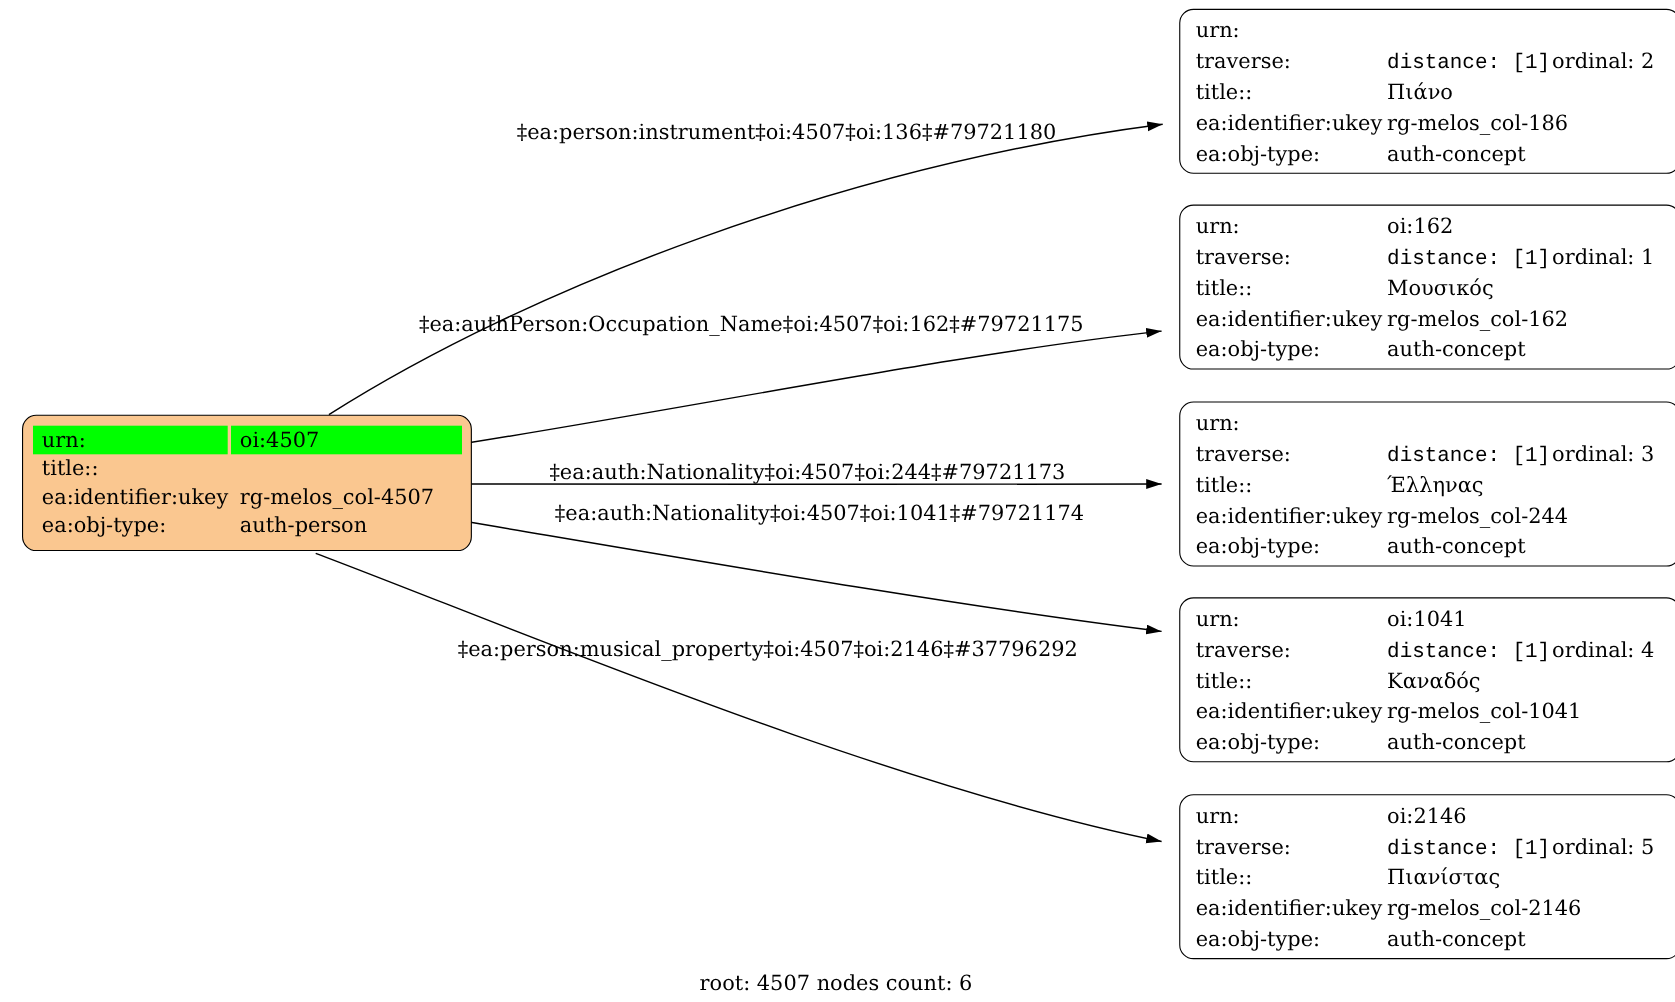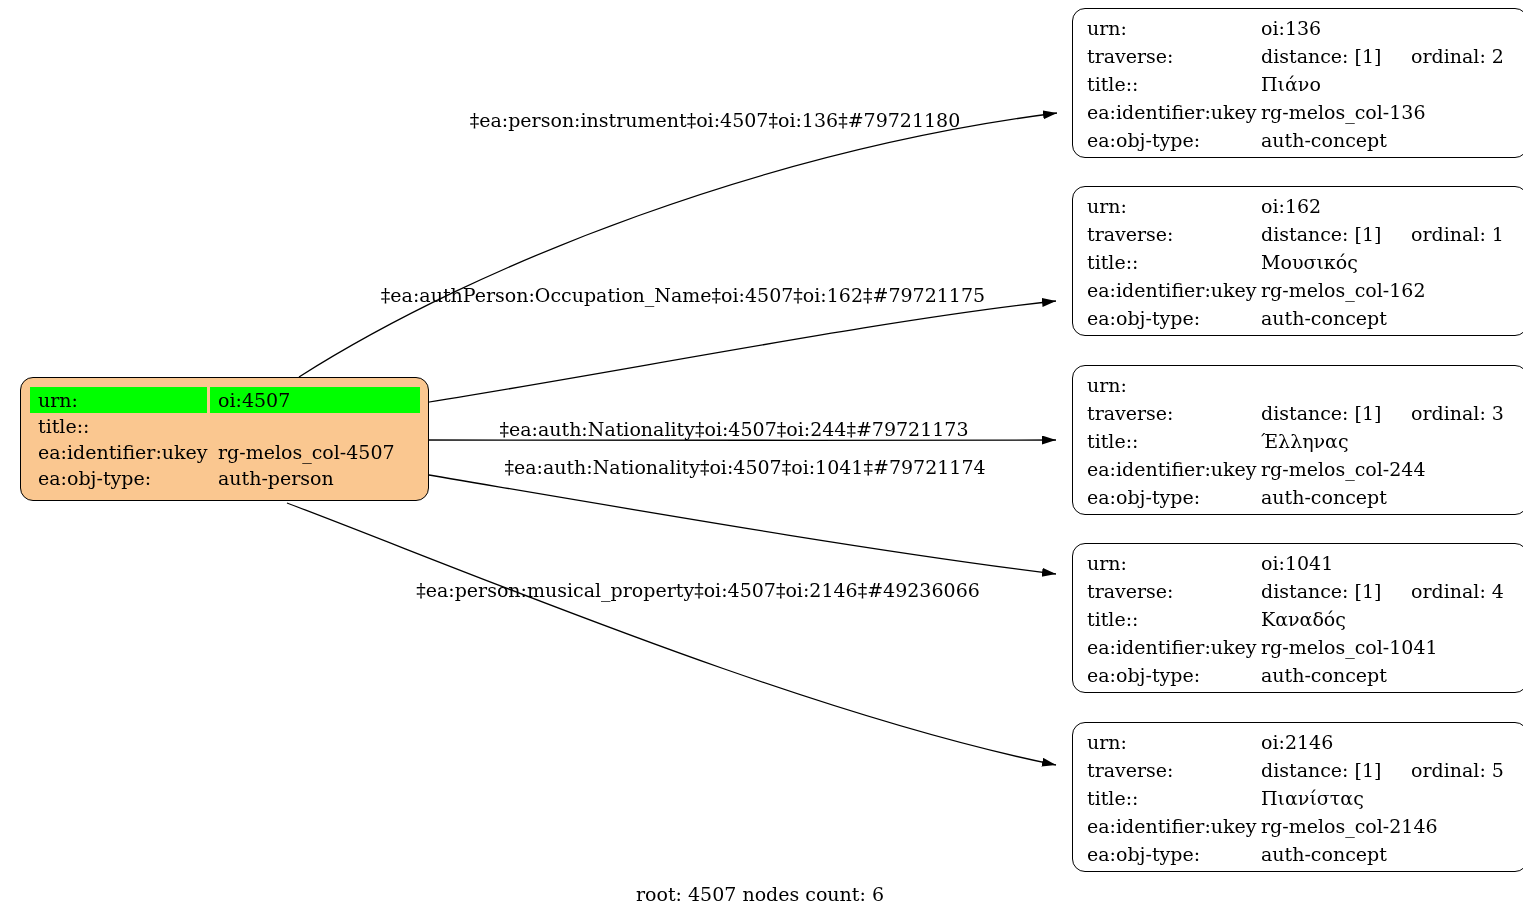--- a/index.html
+++ b/index.html
@@ -43,21 +43,21 @@
   .root-node .cell{padding-left:8px;overflow:visible;}
 
   .concept{
     left:1060px;width:456px;height:150px;
     padding:5px 8px 5px 14px;
   }
   .concept .row{
     display:grid;grid-template-columns:174px 1fr;
     height:28px;line-height:28px;white-space:nowrap;
   }
-  .concept .dist{display:inline-block;width:150px;}
+  .concept .dist{display:inline-block;width:150px;font-family:Liberation Mono, monospace;}
 
   .edge-label{
     position:absolute;
     transform:translate(-50%,-50%);
     white-space:nowrap;
     line-height:24px;
   }
   .caption{
     position:absolute;
     transform:translate(-50%,-50%);
@@ -79,21 +79,21 @@
     <path class="edge" d="M417,404 C620,372 880,320 1056,301" marker-end="url(#arrow)"></path>
     <path class="edge" d="M417,440 C600,441 850,440 1056,440" marker-end="url(#arrow)"></path>
     <path class="edge" d="M417,473 C630,509 870,551 1056,574" marker-end="url(#arrow)"></path>
     <path class="edge" d="M287,503 C460,568 800,713 1056,765" marker-end="url(#arrow)"></path>
   </svg>
 
   <div class="edge-label" style="left:715px;top:120px">‡ea:person:instrument‡oi:4507‡oi:136‡#79721180</div>
   <div class="edge-label" style="left:683px;top:295px">‡ea:authPerson:Occupation_Name‡oi:4507‡oi:162‡#79721175</div>
   <div class="edge-label" style="left:734px;top:429px">‡ea:auth:Nationality‡oi:4507‡oi:244‡#79721173</div>
   <div class="edge-label" style="left:745px;top:467px">‡ea:auth:Nationality‡oi:4507‡oi:1041‡#79721174</div>
-  <div class="edge-label" style="left:698px;top:590px">‡ea:person:musical_property‡oi:4507‡oi:2146‡#49236066</div>
+  <div class="edge-label" style="left:698px;top:590px">‡ea:person:musical_property‡oi:4507‡oi:2146‡#37796292</div>
 
   <div class="node root-node">
     <div class="row highlight">
       <span class="cell">urn:</span>
       <span class="cell">oi:4507</span>
     </div>
     <div class="row">
       <span class="cell">title::</span>
     </div>
     <div class="row">
@@ -102,33 +102,32 @@
     </div>
     <div class="row">
       <span class="cell">ea:obj-type:</span>
       <span class="cell">auth-person</span>
     </div>
   </div>
 
   <div class="node concept" style="top:8px">
     <div class="row">
       <span>urn:</span>
-      <span>oi:136</span>
     </div>
     <div class="row">
       <span>traverse:</span>
       <span><span class="dist">distance: [1]</span><span>ordinal: 2</span></span>
     </div>
     <div class="row">
       <span>title::</span>
       <span>Πιάνο</span>
     </div>
     <div class="row">
       <span>ea:identifier:ukey</span>
-      <span>rg-melos_col-136</span>
+      <span>rg-melos_col-186</span>
     </div>
     <div class="row">
       <span>ea:obj-type:</span>
       <span>auth-concept</span>
     </div>
   </div>
 
   <div class="node concept" style="top:186px">
     <div class="row">
       <span>urn:</span>

